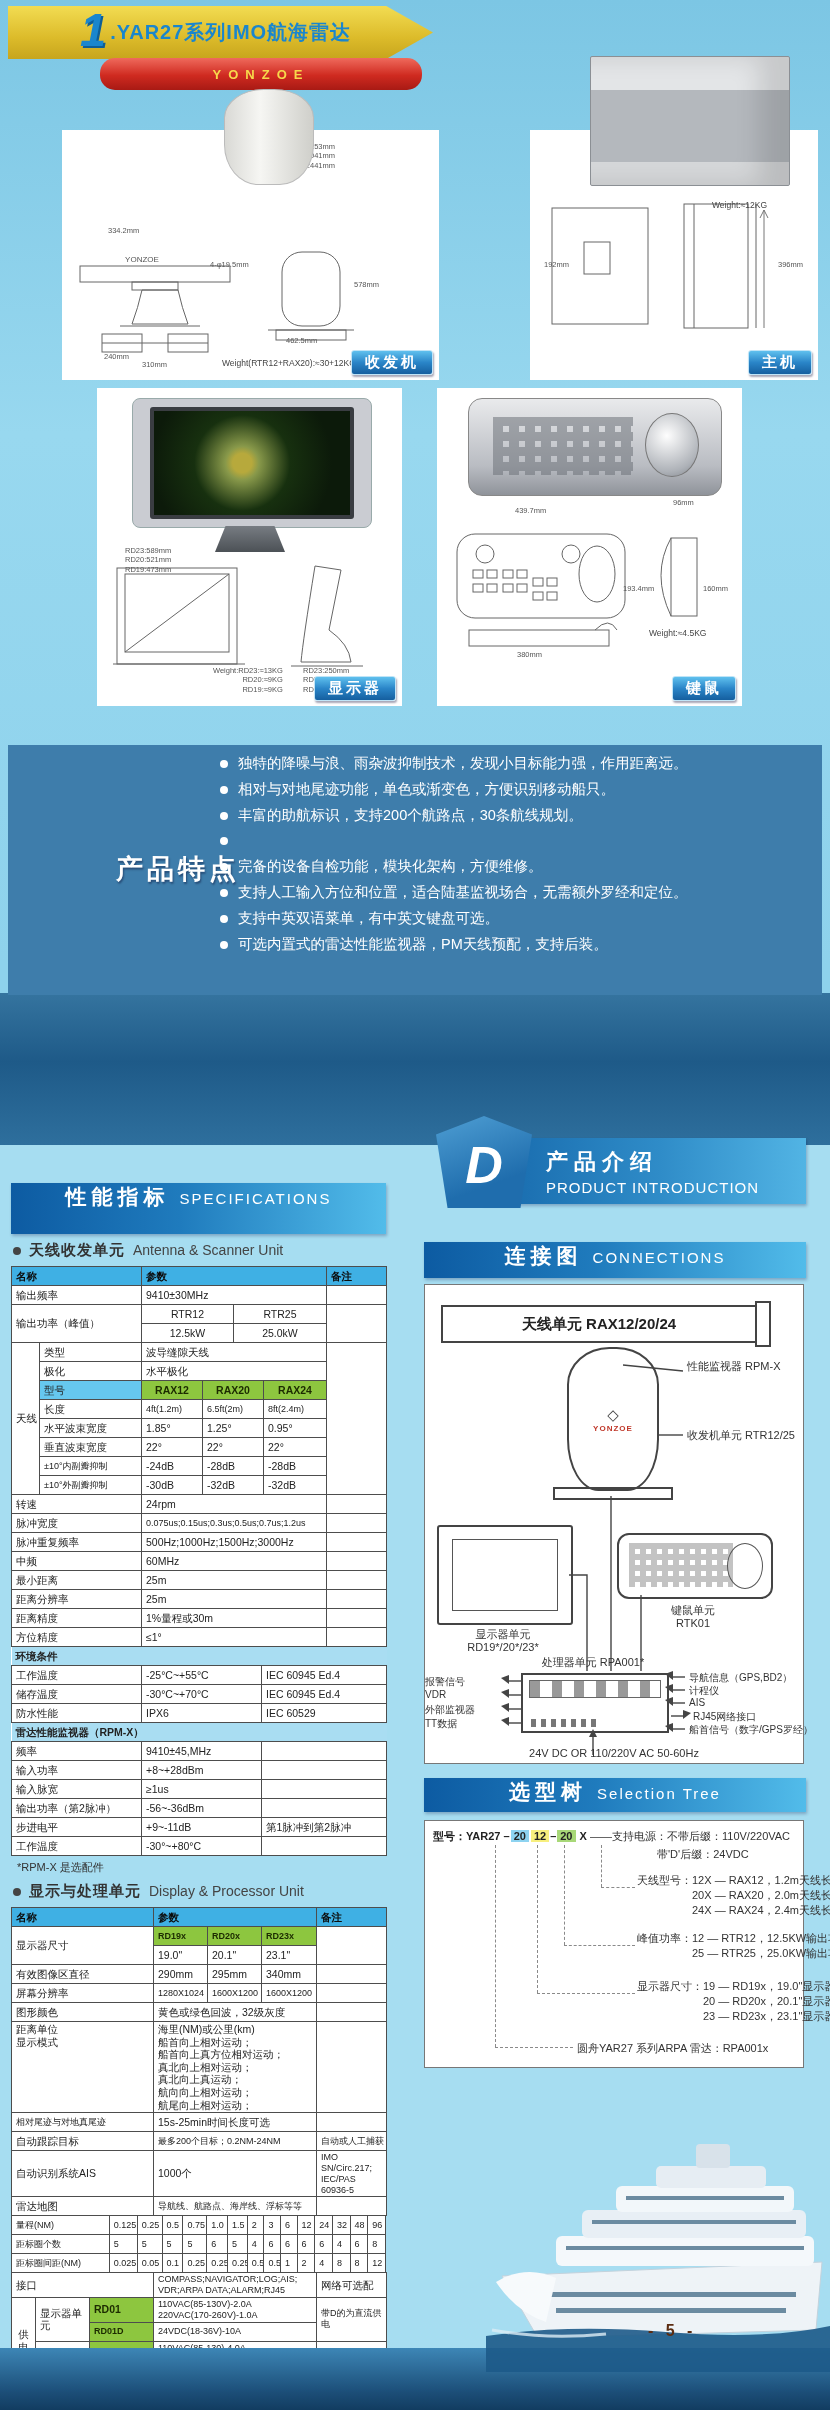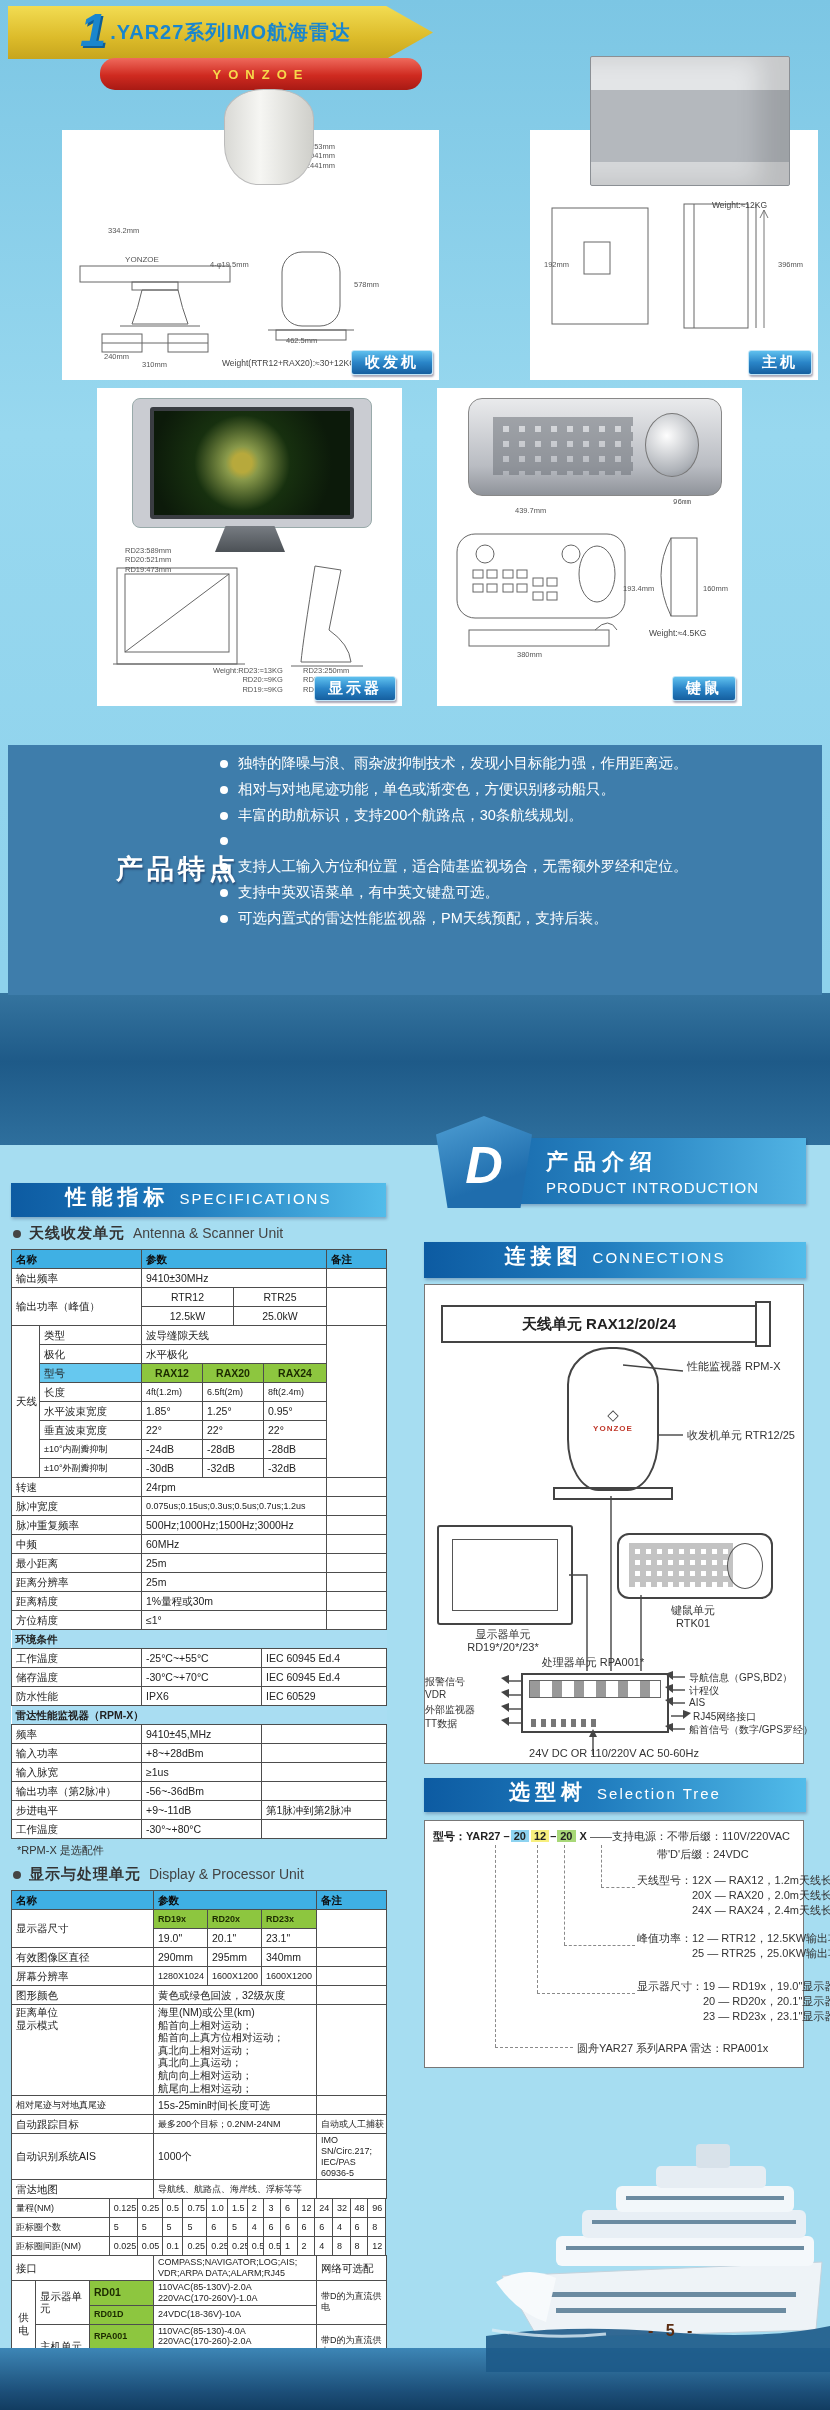--- a/index.html
+++ b/index.html
@@ -74,21 +74,21 @@
   td{border:1px solid #4d4d4d;font-size:10.5px;padding:1px 4px;color:#222;height:16px;
      line-height:1.2;overflow:hidden;white-space:nowrap;}
   tr.hd td{background:#3fb0e4;font-weight:bold;color:#0c0c0c;}
   td.g{background:#8dc63f;font-weight:bold;color:#1c2b00;}
   td.mdl{background:#66c8ef;}
   tr.band td{background:#a9ddf2;font-weight:bold;border-left:none;border-right:none;}
   td.sm{font-size:9px;}
   td.ml{white-space:normal;}
   .tnote{font-size:11px;color:#333;margin:4px 0 4px 6px;}
   .lcol{position:absolute;left:11px;top:1183px;width:375px;}
-  .specbanner{width:100%;height:34px;}
+  .specbanner{width:100%;height:51px;}
   
   .rcol{position:absolute;left:424px;top:1116px;width:382px;}
   .introrow{position:relative;height:96px;margin-bottom:30px;}
   .ibanner{position:absolute;left:58px;top:22px;right:0;height:66px;
          background:linear-gradient(90deg,#1668ab,#2f8cc8 55%,#52b4e4);color:#fff;
          display:flex;flex-direction:column;justify-content:center;padding-left:64px;box-shadow:1px 2px 3px rgba(0,0,60,.25);}
   .ibanner .cn{font-size:22px;font-weight:bold;letter-spacing:6px;}
   .ibanner .en{font-size:15px;letter-spacing:1px;margin-top:2px;}
   .pent{position:absolute;left:12px;top:0;width:96px;height:92px;
         background:linear-gradient(160deg,#4e9ed3,#1f6dad 70%);
@@ -248,21 +248,21 @@
           <rect x="102" y="70" width="10" height="8"></rect>
         <rect x="88" y="84" width="10" height="8"></rect>
           <rect x="102" y="84" width="10" height="8"></rect>
         <rect x="226" y="30" width="26" height="78"></rect>
           <path d="M226 30 Q206 66 226 108"></path>
         <rect x="24" y="122" width="140" height="16"></rect>
           <path d="M150 122 q14 -14 22 0"></path>
       </g>
     </svg>
     <div class="dim" style="left:78px;top:118px;">439.7mm</div>
-    <div class="dim" style="left:236px;top:110px;font-family:Liberation Mono, monospace;">96mm</div>
+    <div class="dim" style="left:236px;top:110px;">96mm</div>
     <div class="dim" style="left:186px;top:196px;">193.4mm</div>
     <div class="dim" style="left:266px;top:196px;">160mm</div>
     <div class="dim" style="left:80px;top:262px;">380mm</div>
     <div class="wtx" style="left:212px;top:240px;">Weight:≈4.5KG</div>
     <div class="badge">键鼠</div>
   </div>
 
   <div class="redbar">
       <span>YONZOE</span>
     </div>
@@ -287,20 +287,24 @@
       <div class="frow">
           <span class="dot"></span>
           <span>相对与对地尾迹功能，单色或渐变色，方便识别移动船只。</span>
         </div>
       <div class="frow">
           <span class="dot"></span>
           <span>丰富的助航标识，支持200个航路点，30条航线规划。</span>
         </div>
       <div class="frow">
           <span class="dot"></span>
+        </div>
+      <div class="frow">
+          <span class="dot"></span>
+          <span>完备的设备自检功能，模块化架构，方便维修。</span>
         </div>
       <div class="frow">
           <span class="dot"></span>
           <span>支持人工输入方位和位置，适合陆基监视场合，无需额外罗经和定位。</span>
         </div>
       <div class="frow">
           <span class="dot"></span>
           <span>支持中英双语菜单，有中英文键盘可选。</span>
         </div>
       <div class="frow">

